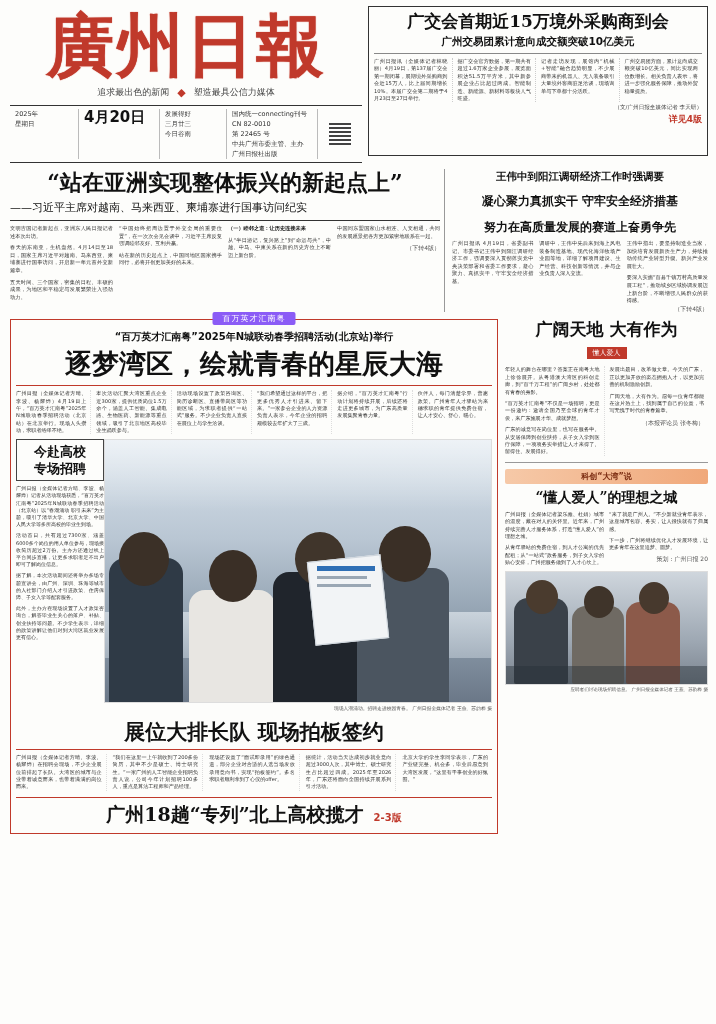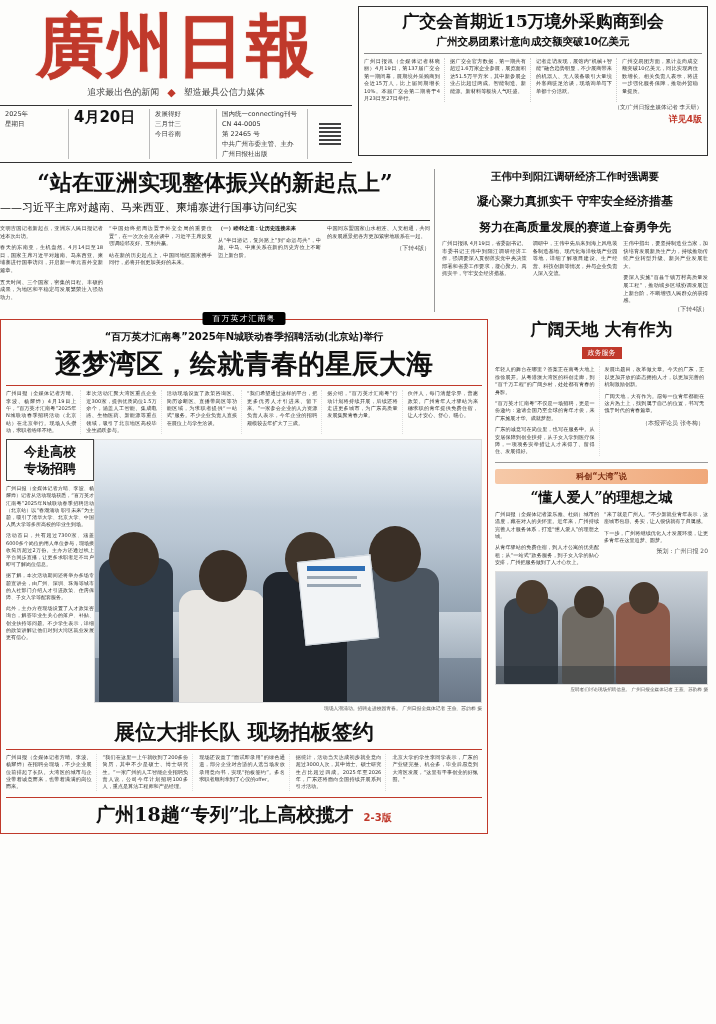--- a/index.html
+++ b/index.html
@@ -4,21 +4,21 @@
 <style>
   html,body{margin:0;padding:0;}
   body{
     width:716px;height:1024px;
     background:#fdfdfb;
     font-family:"DejaVu Sans","Liberation Sans",sans-serif;
     color:#111;
     overflow:hidden;
     position:relative;
   }
-  .page{width:716px;height:1024px;position:relative;box-sizing:border-box;padding:6px 8px 0 0;}
+  .page{width:716px;height:1024px;position:relative;box-sizing:border-box;padding:6px 8px 0 10px;}
 
   
   .masthead{display:flex;gap:6px;align-items:flex-start;}
   .mast-left{width:352px;position:relative;}
   .mast-title{
     font-family:"DejaVu Serif","Liberation Serif",serif;
     font-weight:700;
     font-size:68px;
     line-height:74px;
     letter-spacing:2px;
@@ -83,21 +83,21 @@
   .br-head2{font-size:12px;font-weight:700;text-align:center;line-height:16px;margin-top:10px;}
   .br-body{display:flex;gap:6px;font-size:5.2px;line-height:7.6px;color:#333;margin-top:5px;text-align:justify;}
 
   
   .lower{display:flex;gap:7px;margin-top:7px;}
   .lower-left{width:488px;border:1px solid #c0392b;padding:4px 5px 5px;box-sizing:border-box;position:relative;}
   .lower-right{flex:1;}
 
   .ribbon{
     position:absolute;top:-8px;left:50%;transform:translateX(-50%);
-    background:#000000;color:#fff;font-size:8px;padding:1px 10px;border-radius:2px;letter-spacing:1px;
+    background:#8b5cf6;color:#fff;font-size:8px;padding:1px 10px;border-radius:2px;letter-spacing:1px;
   }
   .kicker{text-align:center;font-size:10px;margin-top:6px;color:#111;font-weight:700;}
   .h2{
     font-family:"DejaVu Serif","Liberation Serif",serif;
     font-weight:700;font-size:27px;line-height:33px;text-align:center;margin-top:3px;color:#111;
   }
   .h2rule{border-top:1px solid #c0392b;margin:5px 0 4px;}
   .cols5{display:flex;gap:5px;font-size:5.1px;line-height:7.3px;color:#333;text-align:justify;}
   .cols5 .c{flex:1;border-right:1px dotted #ddd;padding-right:4px;}
   .cols5 .c:last-child{border-right:none;}
@@ -170,21 +170,21 @@
         </div>
         <div class="mi-col" style="width:70px;">
           <div class="mi-date">4月20日</div>
         </div>
         <div class="mi-col" style="width:56px;">
           <div class="mi-small">发展得好</div>
           <div class="mi-small">三月廿三</div>
           <div class="mi-small">今日谷雨</div>
         </div>
         <div class="mi-col" style="flex:1;">
-          <div class="mi-small">国内统一connecting刊号 CN 44-0005</div>
+          <div class="mi-small">国内统一connecting刊号 CN 82-0010</div>
           <div class="mi-small">第 22465 号</div>
           <div class="mi-small">中共广州市委主管、主办</div>
           <div class="mi-small">广州日报社出版</div>
         </div>
         <div class="mi-col" style="width:34px;display:flex;align-items:center;justify-content:center;">
           <div class="qr"></div>
         </div>
       </div>
     </div>
 
@@ -307,21 +307,21 @@
 
       <div class="bottombar">
         <span class="bb-title">广州18趟“专列”北上高校揽才</span>
         <span class="bb-page">2-3版</span>
       </div>
     </div>
 
     <div class="lower-right">
       <div class="rr-head">广阔天地 大有作为</div>
       <div style="text-align:center">
-        <span class="redtag">政务服务</span>
+        <span class="redtag">懂人爱人</span>
       </div>
       <div class="rr-cols">
         <div class="c">
           <div>年轻人的舞台在哪里？答案正在南粤大地上徐徐展开。从粤港澳大湾区的科创走廊，到“百千万工程”的广阔乡村，处处都有青春的身影。</div>
           <div style="margin-top:4px">“百万英才汇南粤”不仅是一场招聘，更是一份邀约：邀请全国乃至全球的青年才俊，来广东施展才华、成就梦想。</div>
           <div style="margin-top:4px">广东的诚意写在岗位里，也写在服务中。从安居保障到创业扶持，从子女入学到医疗保障，一项项务实举措让人才来得了、留得住、发展得好。</div>
         </div>
         <div class="c">
           <div>发展出题目，改革做文章。今天的广东，正以更加开放的姿态拥抱人才，以更加完善的机制激励创新。</div>
           <div style="margin-top:4px">广阔天地，大有作为。愿每一位青年都能在这片热土上，找到属于自己的位置，书写无愧于时代的青春篇章。</div>

